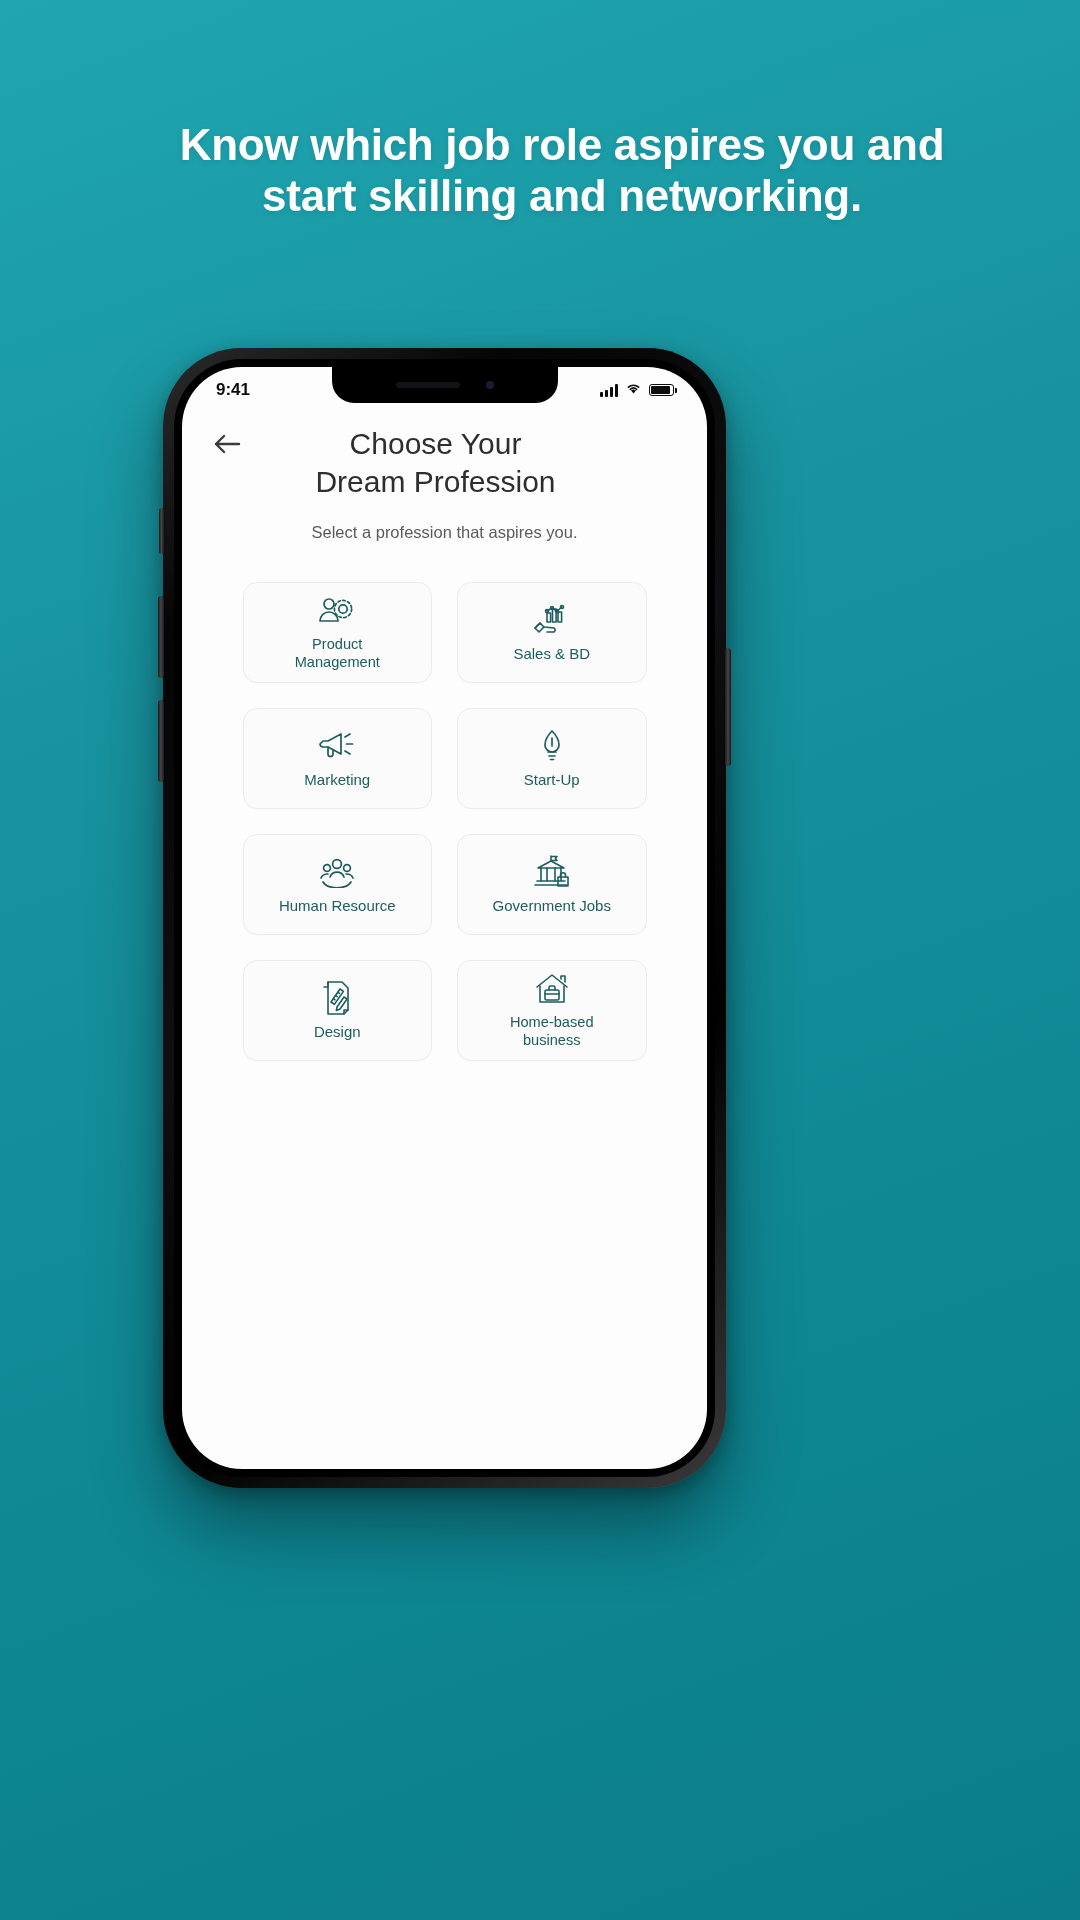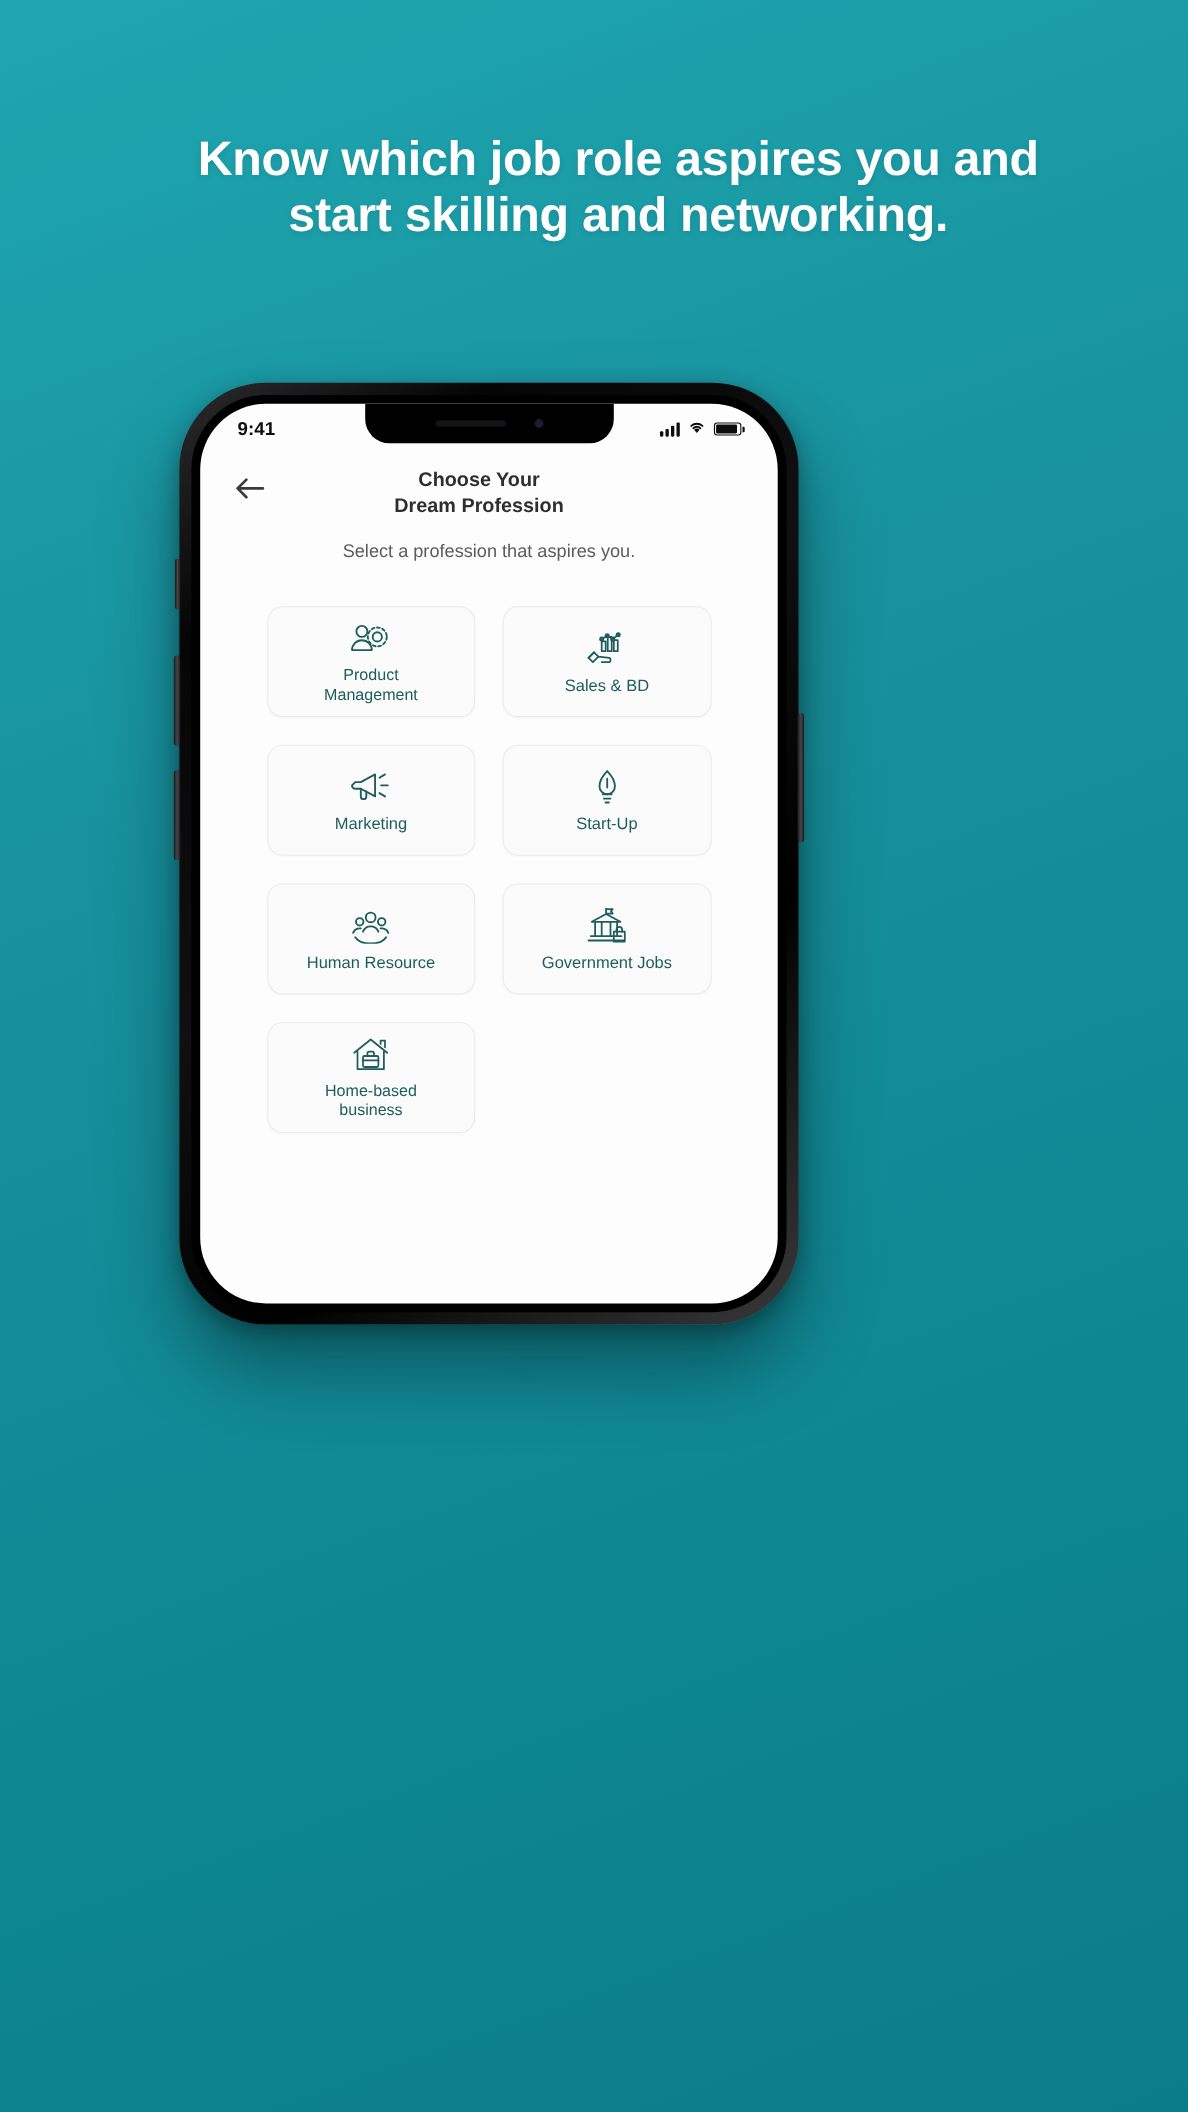--- a/index.html
+++ b/index.html
@@ -15,21 +15,21 @@
     text-align:center; color:#ffffff;
     font-size:44px; font-weight:bold; line-height:1.15;
     letter-spacing:-0.3px;
     text-shadow:0 2px 6px rgba(0,0,0,.10);
     margin-left:22px;
   }
   .headline .ln { display:block; }
   
   .phone {
     position:absolute; left:163px; top:348px;
-    width:563px; height:856px;
+    width:563px; height:1140px;
     border-radius:78px;
     background:linear-gradient(140deg,#2b2b2d 0%,#050506 18%,#101012 45%,#000 70%,#3a3a3c 100%);
     box-shadow: 0 40px 70px rgba(0,0,0,.38), 0 6px 18px rgba(0,0,0,.30);
     padding:11px;
   }
   .phone-inner {
     width:100%; height:100%;
     border-radius:68px;
     background:#000;
     padding:8px;
@@ -66,21 +66,21 @@
   .sig i:nth-child(1){height:5px;} .sig i:nth-child(2){height:7px;}
   .sig i:nth-child(3){height:10px;} .sig i:nth-child(4){height:13px;}
   .batt { width:25px; height:12px; border:1.6px solid #0d0d0d; border-radius:3px; padding:1.4px; }
   .batt span { display:block; height:100%; width:92%; background:#0d0d0d; border-radius:1px; }
   .batt-cap { width:2px; height:5px; background:#0d0d0d; border-radius:0 1px 1px 0; margin-left:1px; }
   
   .app-header { display:flex; align-items:flex-start; padding:18px 30px 0 30px; }
   .back-btn { width:40px; flex:0 0 40px; padding-top:8px; cursor:pointer; }
   .app-title {
     flex:1; text-align:center; color:#2e2e2e;
-    font-size:18px; font-weight:bold; line-height:1.26;
+    font-size:30px; font-weight:normal; line-height:1.26;
     margin-left:-18px;
   }
   .app-title .ln { display:block; }
   .app-sub {
     text-align:center; color:#5b5b5b;
     font-size:16.5px; margin-top:22px;
   }
   
   .grid {
     margin:40px auto 0 auto; width:404px;
@@ -256,20 +256,34 @@
                 <path d="M8 13 v13 M14 13 v13 M22 13 v13 M28 13 v13"></path>
                 <path d="M4 26 h28 M2 30 h32"></path>
                 <rect x="25" y="22" width="10" height="9"></rect>
                 <path d="M27.5 22 v-1.8 a2.5 2.5 0 0 1 5 0 v1.8"></path>
               </g>
             </svg>
           </div>
           <div class="card-label">Government Jobs</div>
         </div>
 
+        <div class="card">
+          <div class="card-icon">
+            <svg width="32" height="36" viewBox="0 0 32 36">
+              <g stroke="#1e5d5e" stroke-width="1.6" fill="none" stroke-linecap="round" stroke-linejoin="round">
+                <path d="M7 2 h14 l6 6 v22 l-4 4 H7 Z"></path>
+                <path d="M7 2 v5 h-4 M23 34 v-4 h4"></path>
+                <path d="M10 22 l9 -13 l3.4 2.4 l-9 13 Z"></path>
+                <path d="M12.4 18.6 l1.6 1.2 M14.6 15.4 l1.6 1.2 M16.8 12.2 l1.6 1.2"></path>
+                <path d="M16 27 l7 -10 l3 2 l-7 10 l-3.6 1.4 Z"></path>
+              </g>
+            </svg>
+          </div>
+          <div class="card-label">Design</div>
+        </div>
 
         <div class="card">
           <div class="card-icon">
             <svg width="38" height="34" viewBox="0 0 38 34">
               <g stroke="#1e5d5e" stroke-width="1.6" fill="none" stroke-linecap="round" stroke-linejoin="round">
                 <path d="M4 15 L19 3 L34 15"></path>
                 <path d="M7 14 v16 h24 v-16"></path>
                 <path d="M28 7 v-3 h4 v6"></path>
                 <rect x="12" y="18" width="14" height="10" rx="1.4"></rect>
                 <path d="M16 18 v-2.4 a1.6 1.6 0 0 1 1.6 -1.6 h2.8 a1.6 1.6 0 0 1 1.6 1.6 V18"></path>

